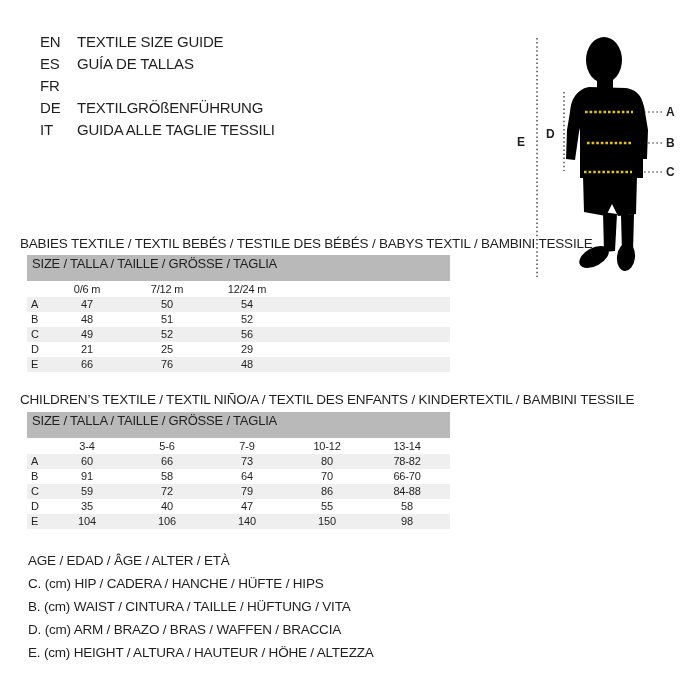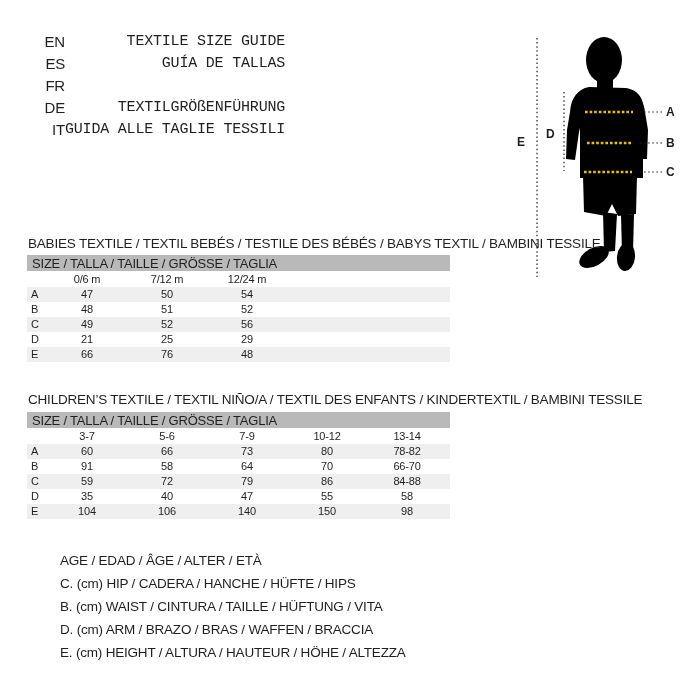--- a/index.html
+++ b/index.html
@@ -6,46 +6,46 @@
   html, body { width: 700px; height: 700px; }
   body {
     font-family: "Liberation Sans", sans-serif;
     background: #ffffff;
     color: #1f1f1f;
     letter-spacing: -0.2px;
   }
   .page { position: relative; width: 700px; height: 700px; background: #fff; overflow: hidden; }
 
   
-  .lang-list { position: absolute; left: 28px; top: 31px; text-align: right; }
+  .lang-list { position: absolute; left: 40px; top: 31px; }
   .lang-row { display: flex; line-height: 22px; font-size: 15px; }
   .lang-code { width: 37px; flex: 0 0 37px; }
-  .lang-title { flex: 1; font-family: Liberation Mono, monospace; }
+  .lang-title { flex: 1; }
 
   
   .figure { position: absolute; left: 505px; top: 28px; width: 190px; height: 257px; }
   .figure svg { display: block; }
   .figure text {
     font-family: "Liberation Sans", sans-serif;
     font-size: 12px;
     font-weight: bold;
     fill: #1f1f1f;
   }
 
   
-  .section-heading { position: absolute; left: 28px; font-size: 13.5px; white-space: nowrap; }
+  .section-heading { position: absolute; left: 20px; font-size: 13.5px; white-space: nowrap; }
   .heading-babies { top: 236px; }
   .heading-children { top: 392px; }
 
   
   .table-block { position: absolute; left: 27px; width: 423px; }
   .table-babies { top: 255px; }
   .table-children { top: 412px; }
   .size-bar {
-    height: 16px; line-height: 18px;
+    height: 26px; line-height: 18px;
     background: #b9b9b9;
     font-size: 13px;
     padding-left: 5px;
     white-space: nowrap;
   }
   table.size-table {
     border-collapse: collapse;
     table-layout: fixed;
     width: 423px;
     font-size: 11px;
@@ -57,21 +57,21 @@
     height: 15px;
     line-height: 15px;
     white-space: nowrap;
   }
   table.size-table thead th { height: 16px; line-height: 16px; }
   table.size-table tbody tr:nth-child(odd) { background: #efefef; }
   table.size-table .row-label { text-align: left; padding-left: 4px; }
 
   
   .legend { position: absolute; left: 28px; top: 549px; font-size: 13.5px; }
-  .legend-line { line-height: 23px; white-space: nowrap; margin-left: 32px; }
+  .legend-line { line-height: 23px; white-space: nowrap; }
 </style>
 </head>
 <body>
 
 <div class="page">
 
   <div class="lang-list">
     <div class="lang-row">
       <span class="lang-code">EN</span>
       <span class="lang-title">TEXTILE SIZE GUIDE</span>
@@ -199,21 +199,21 @@
           <col style="width: 80px;">
           <col style="width: 80px;">
           <col style="width: 80px;">
           <col style="width: 80px;">
           <col style="width: 80px;">
           <col>
         </colgroup>
         <thead>
           <tr>
             <th></th>
-            <th>3-7</th>
+            <th>3-4</th>
             <th>5-6</th>
             <th>7-9</th>
             <th>10-12</th>
             <th>13-14</th>
             <th></th>
           </tr>
         </thead>
         <tbody>
           <tr>
             <td class="row-label">A</td>

